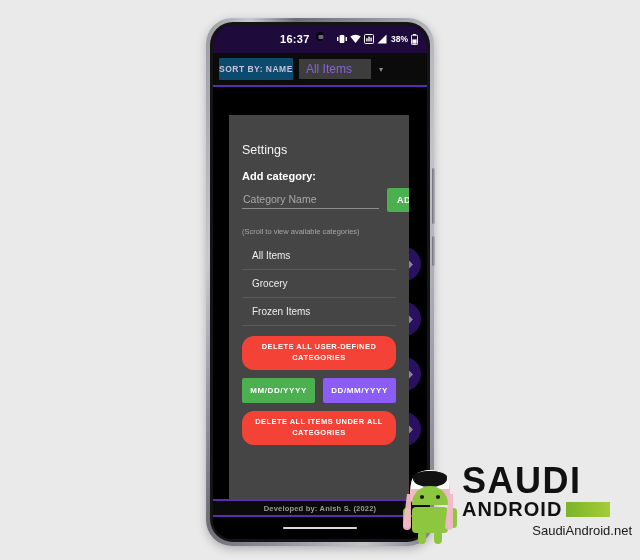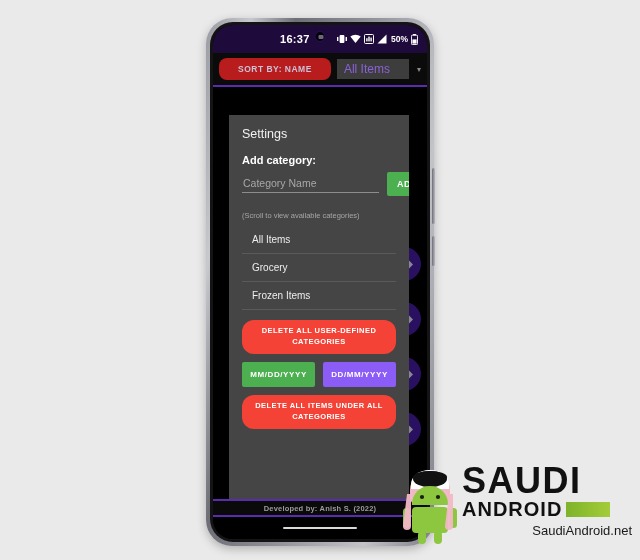--- a/index.html
+++ b/index.html
@@ -112,28 +112,28 @@
   #app-toolbar {
     height: 34px;
     background: #0b0b0b;
     display: flex;
     align-items: center;
     padding: 0 6px;
     gap: 6px;
     border-bottom: 2px solid #5b2bb0;
   }
   #sort-button {
-    background: #b91c1c;
+    background: #0c4a6e;
     color: #c9c2d8;
     font-size: 8.5px;
     font-weight: bold;
     letter-spacing: 0.5px;
-    padding: 6px 19px;
+    padding: 6px 0;
     border: none;
-    border-radius: 8px;
+    border-radius: 1px;
     cursor: pointer;
     white-space: nowrap;
   }
   #category-spinner {
     background: #3d3d3d;
     color: #8a62d8;
     font-size: 12px;
     padding: 3px 7px;
     min-width: 72px;
     cursor: pointer;
@@ -184,21 +184,21 @@
 
   
   #settings-dialog {
     position: absolute;
     left: 16px;
     top: 28px;
     width: 180px;
     height: 436px;
     background: #454545;
     z-index: 5;
-    padding: 12px 13px 0 13px;
+    padding: 28px 13px 0 13px;
     overflow: hidden;
   }
   #dialog-title {
     color: #f2f2f2;
     font-size: 12.5px;
     margin-bottom: 13px;
   }
   .section-label {
     color: #ffffff;
     font-size: 11px;
@@ -432,21 +432,21 @@
           </svg>
           <svg class="si" width="10" height="10" viewBox="0 0 10 10">
             <rect x="0.5" y="0.5" width="9" height="9" rx="1" fill="none" stroke="#fff" stroke-width="1"></rect>
             <rect x="2.2" y="4.2" width="1.4" height="3.2" fill="#fff"></rect>
             <rect x="4.3" y="2.6" width="1.4" height="4.8" fill="#fff"></rect>
             <rect x="6.4" y="3.6" width="1.4" height="3.8" fill="#fff"></rect>
           </svg>
           <svg class="si" width="10" height="10" viewBox="0 0 10 10">
             <path d="M9.5 0.5 L9.5 9.5 L0.5 9.5 Z" fill="#fff"></path>
           </svg>
-          <span id="battery-pct">50%</span>
+          <span id="battery-pct">38%</span>
           <svg class="si" width="7" height="11" viewBox="0 0 7 11">
             <rect x="2.1" y="0" width="2.8" height="1.2" fill="#fff"></rect>
             <rect x="0.4" y="1.2" width="6.2" height="9.4" rx="1" fill="none" stroke="#fff" stroke-width="1"></rect>
             <rect x="1.4" y="5.4" width="4.2" height="4.2" fill="#fff"></rect>
           </svg>
         </div>
       </div>
 
       <div id="app-toolbar">
         <button id="sort-button">SORT BY: NAME</button>

